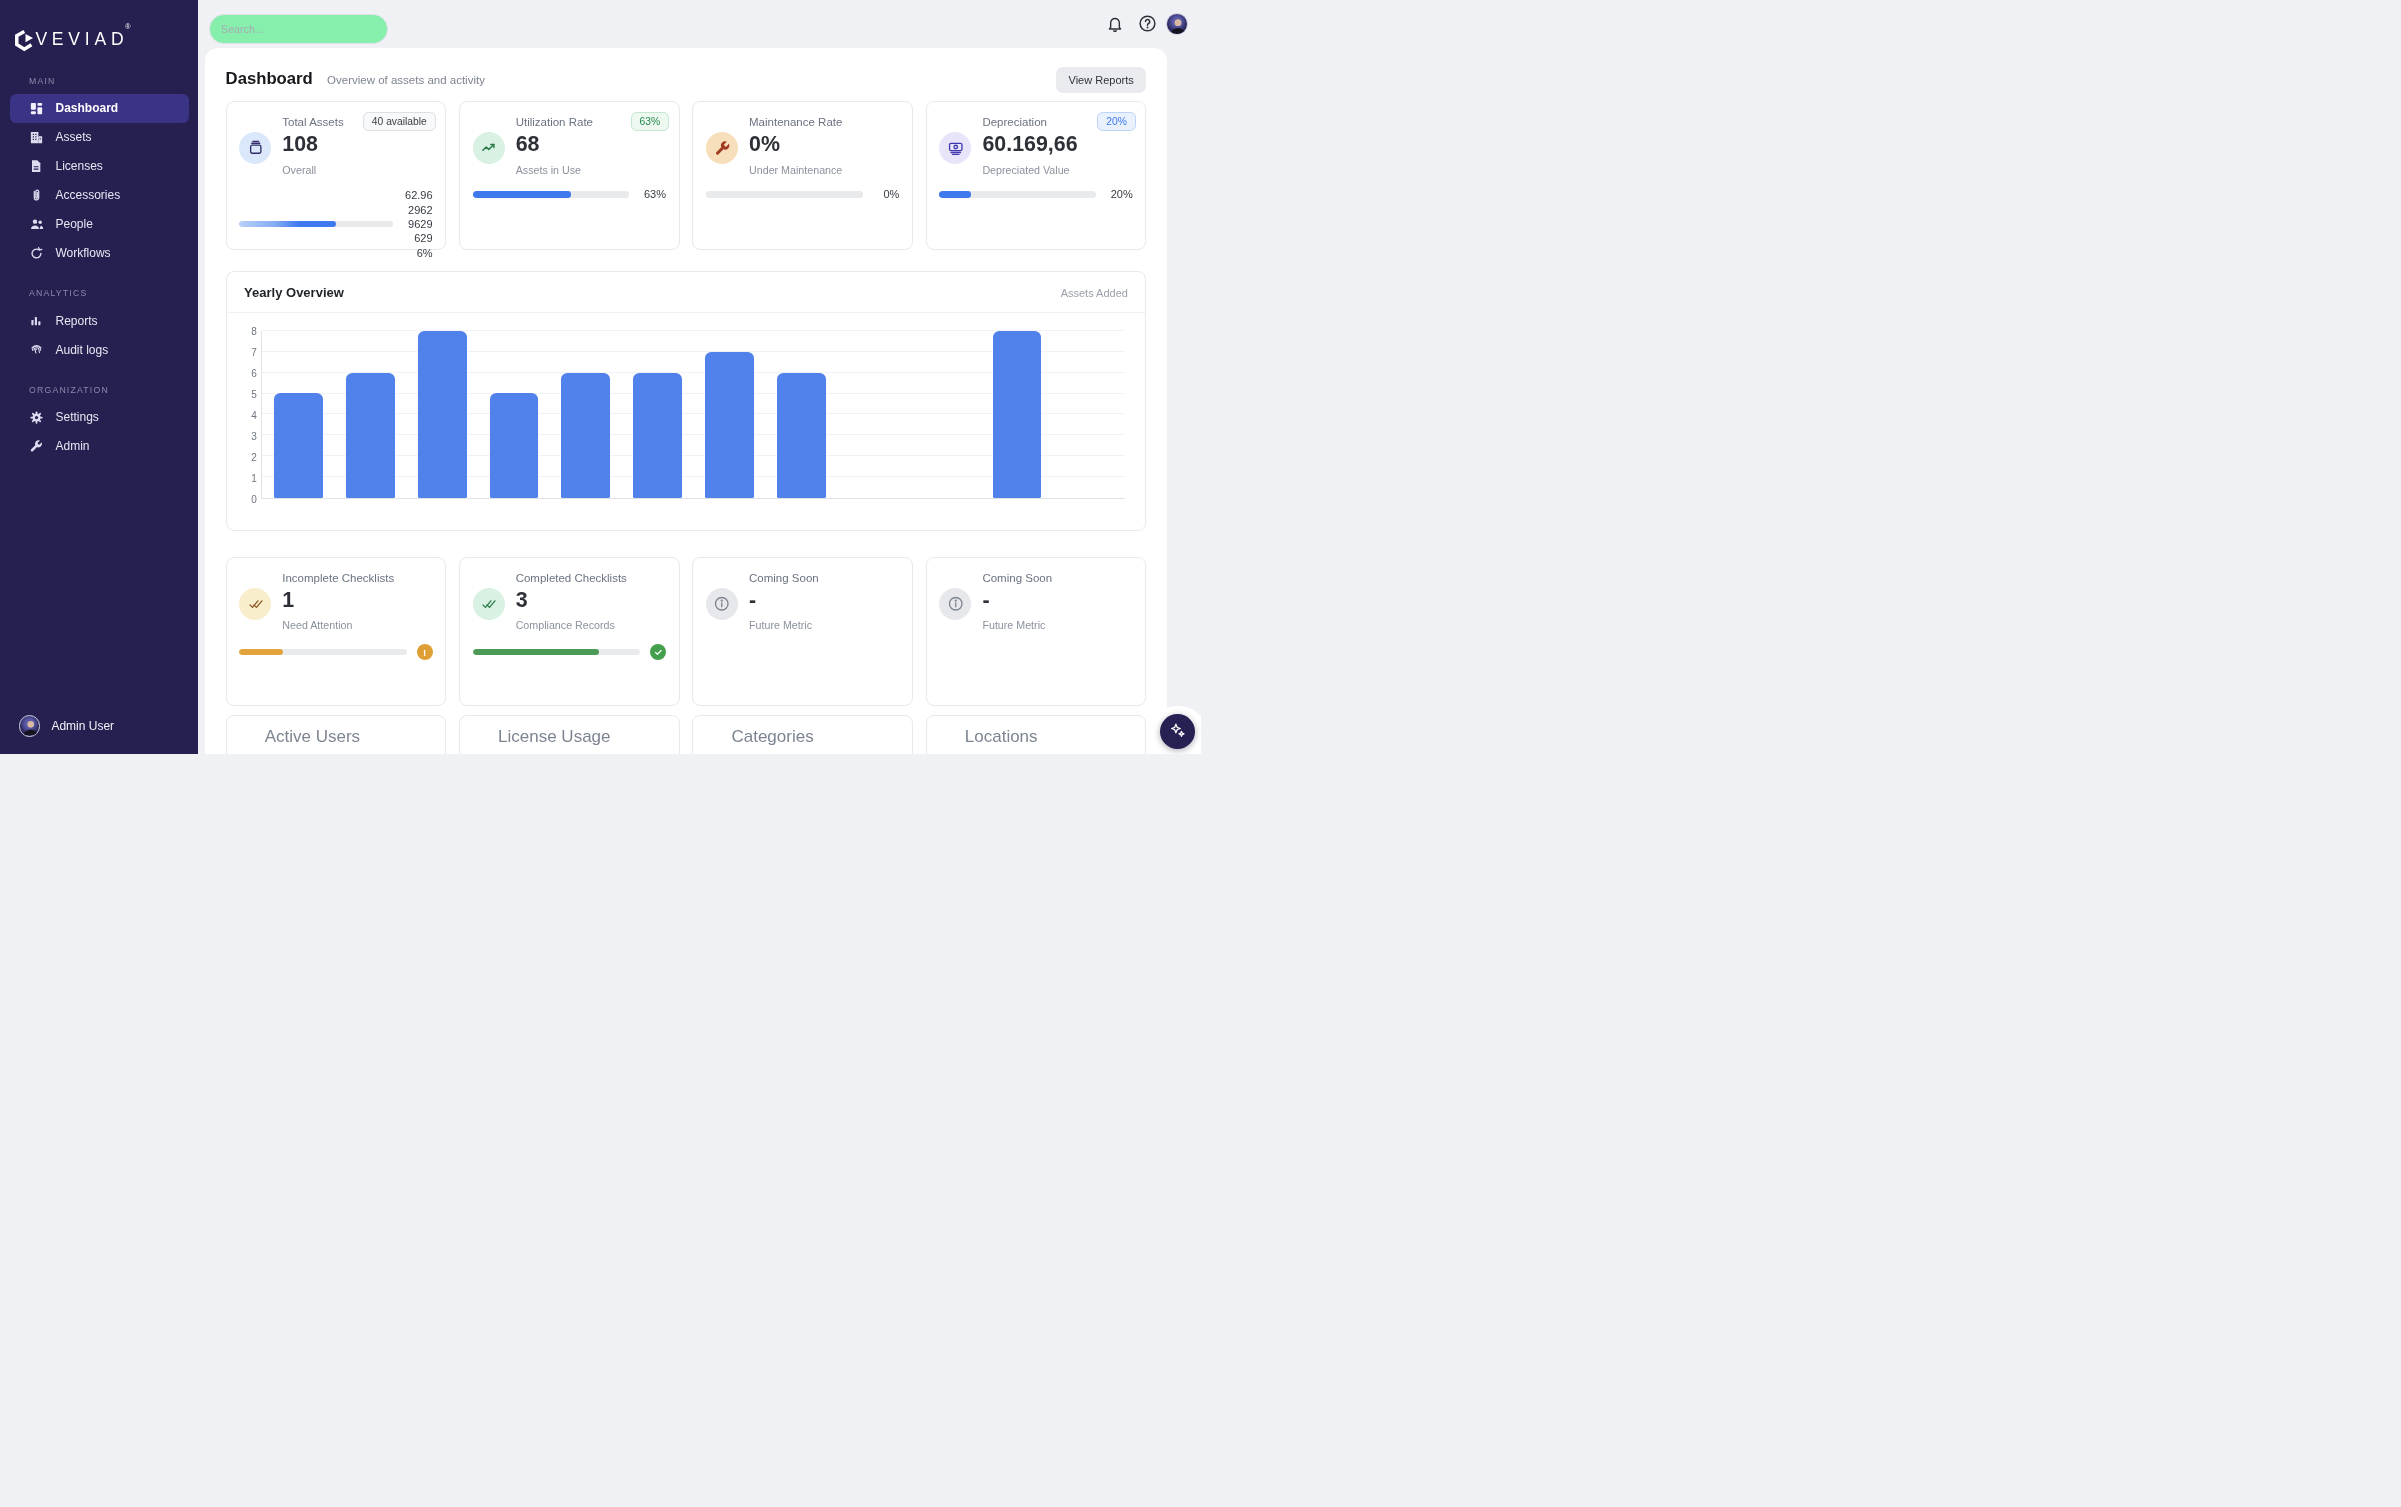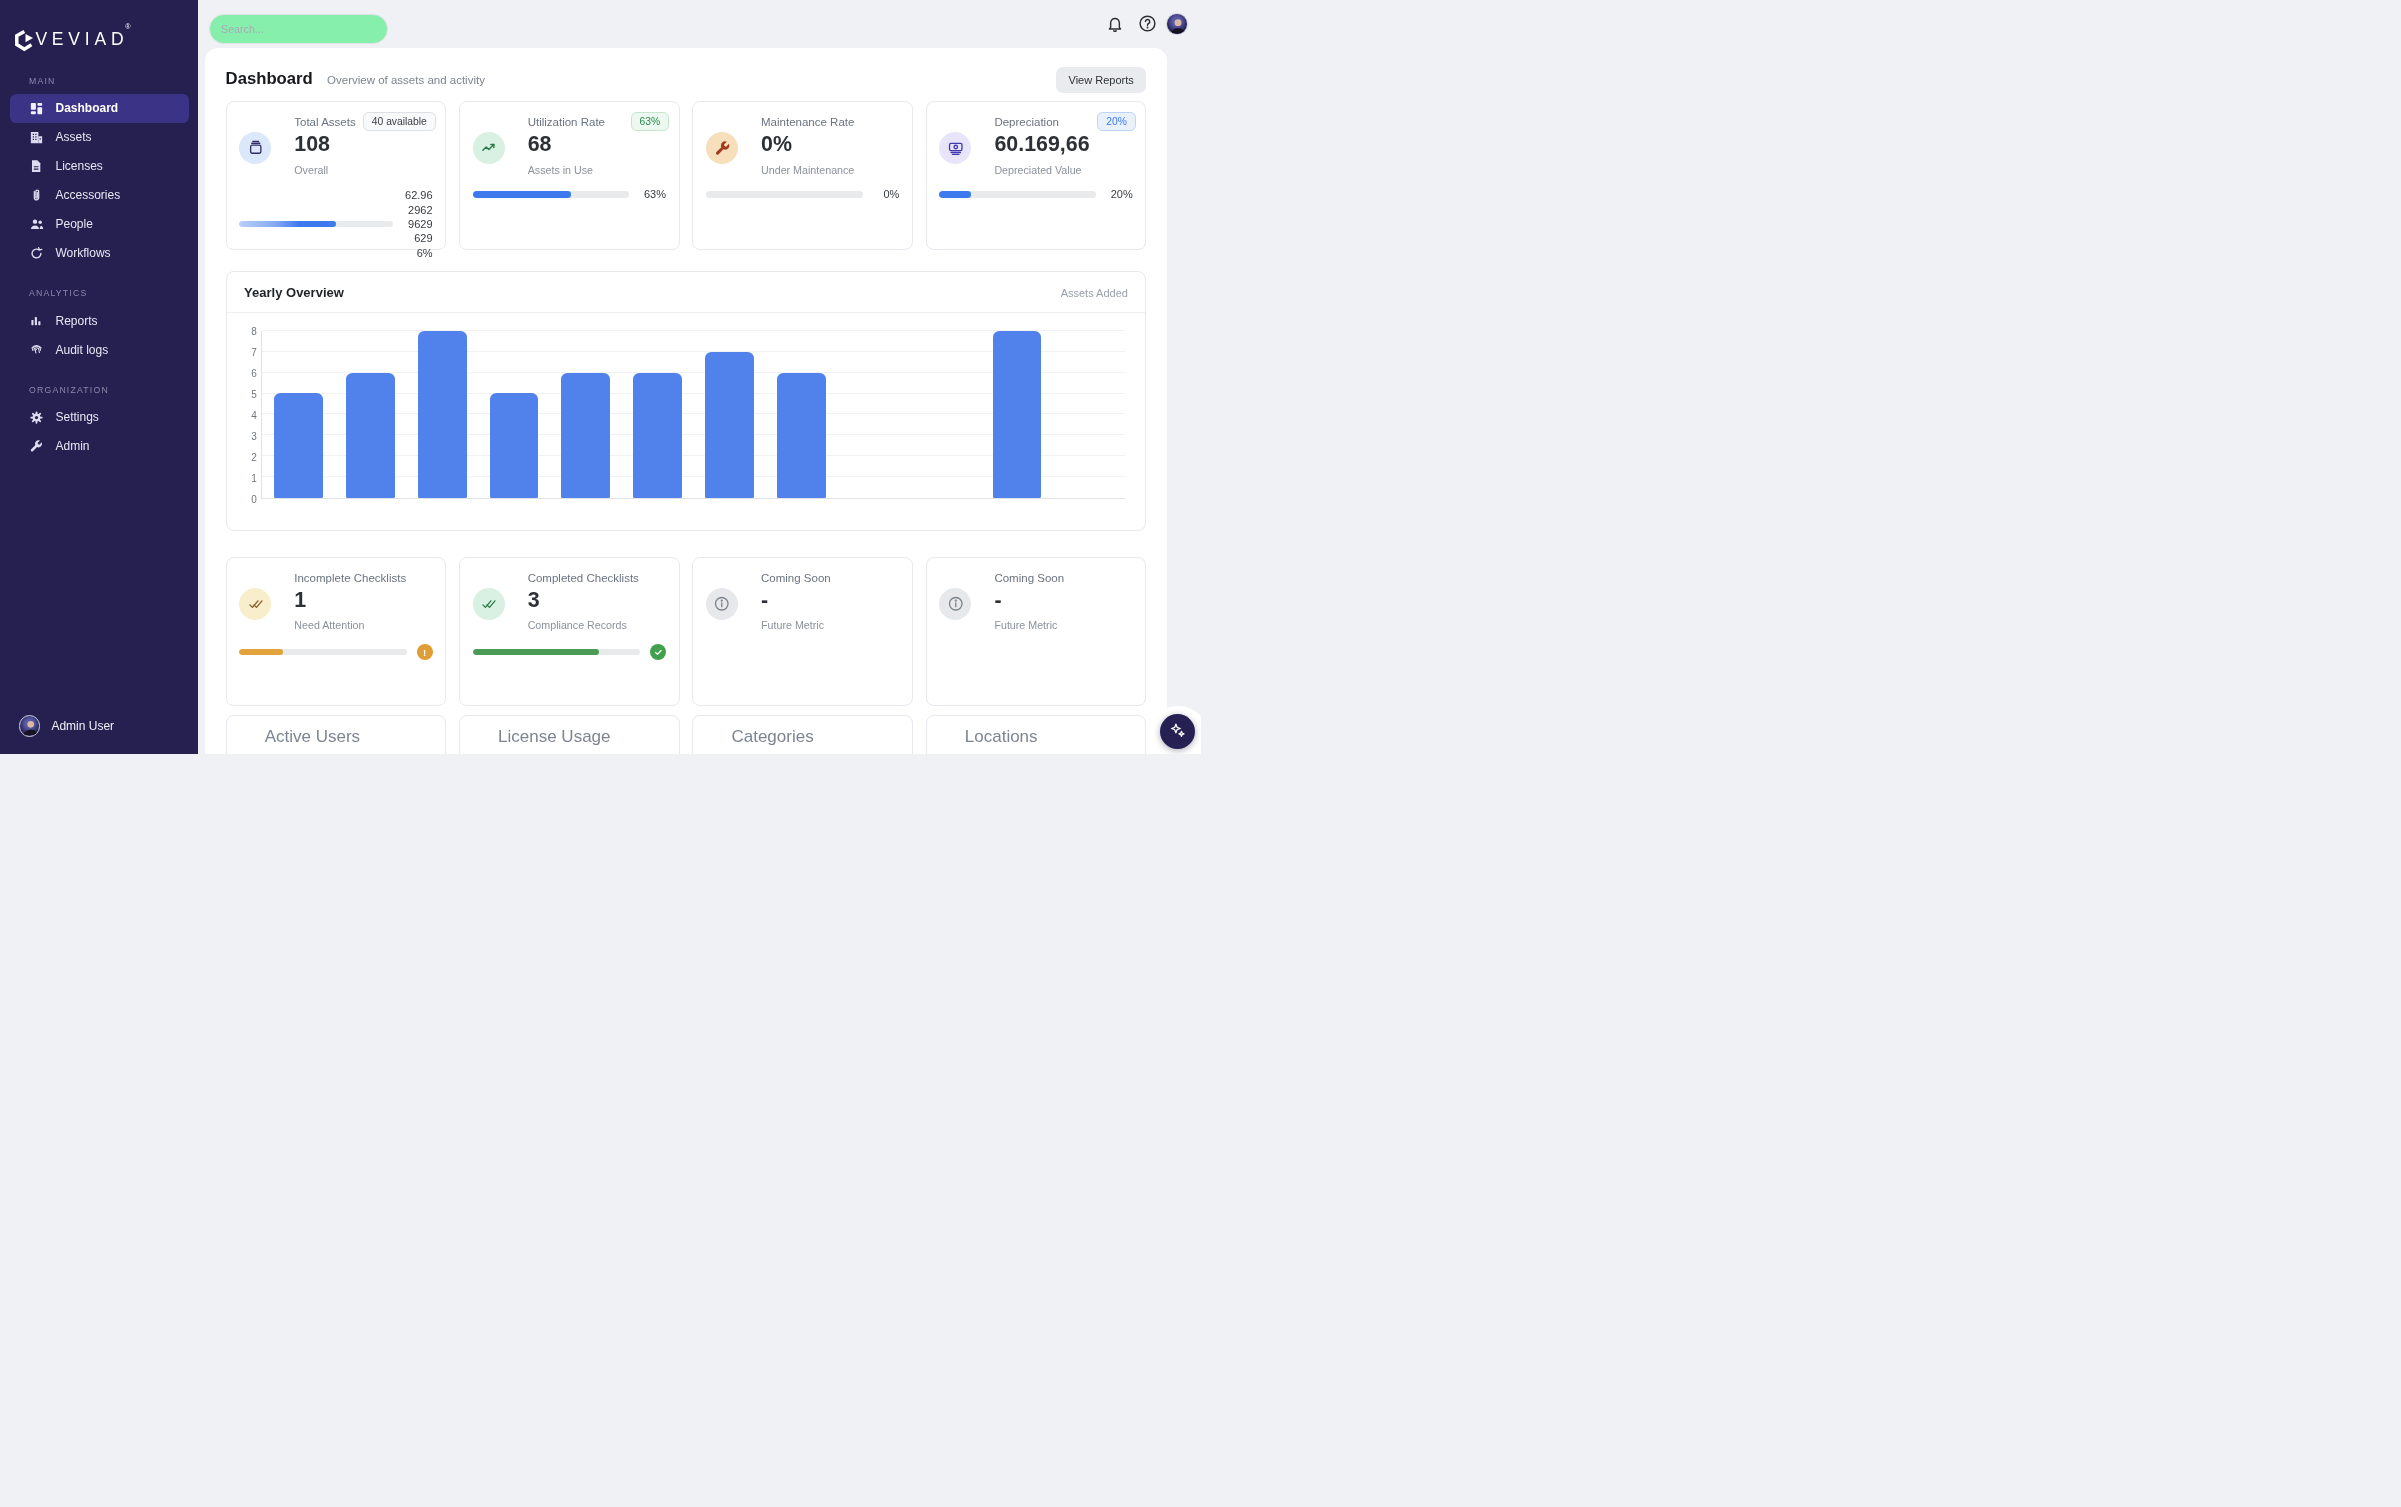--- a/index.html
+++ b/index.html
@@ -69,21 +69,21 @@
     font-family:"Liberation Sans", sans-serif;
   }
 
   
   .cards-row { display:flex; gap:12.7px; margin-top:8px; }
   .card {
     position:relative; flex:1; height:149px;
     border:0.8px solid #e7e9ee; border-radius:8px; background:#fff;
     padding:11px 12.7px;
   }
-  .card-top { display:flex; gap:23px; }
+  .card-top { display:flex; gap:11px; }
   .icon-circle {
     width:32px; height:32px; border-radius:50%; margin-top:19px;
     display:flex; align-items:center; justify-content:center; flex:0 0 auto;
   }
   .card-title { font-size:11.5px; color:#6a7381; margin-top:3.2px; }
   .card-value { font-size:21.4px; font-weight:700; color:#2d3137; margin-top:4px; }
   .card-sub { font-size:10.7px; color:#8b919d; margin-top:6.4px; }
   .badge {
     position:absolute; top:9.5px; right:9.5px; font-size:10.3px;
     padding:3.2px 8px; border-radius:5.6px; border:0.8px solid #dcdfe4;

